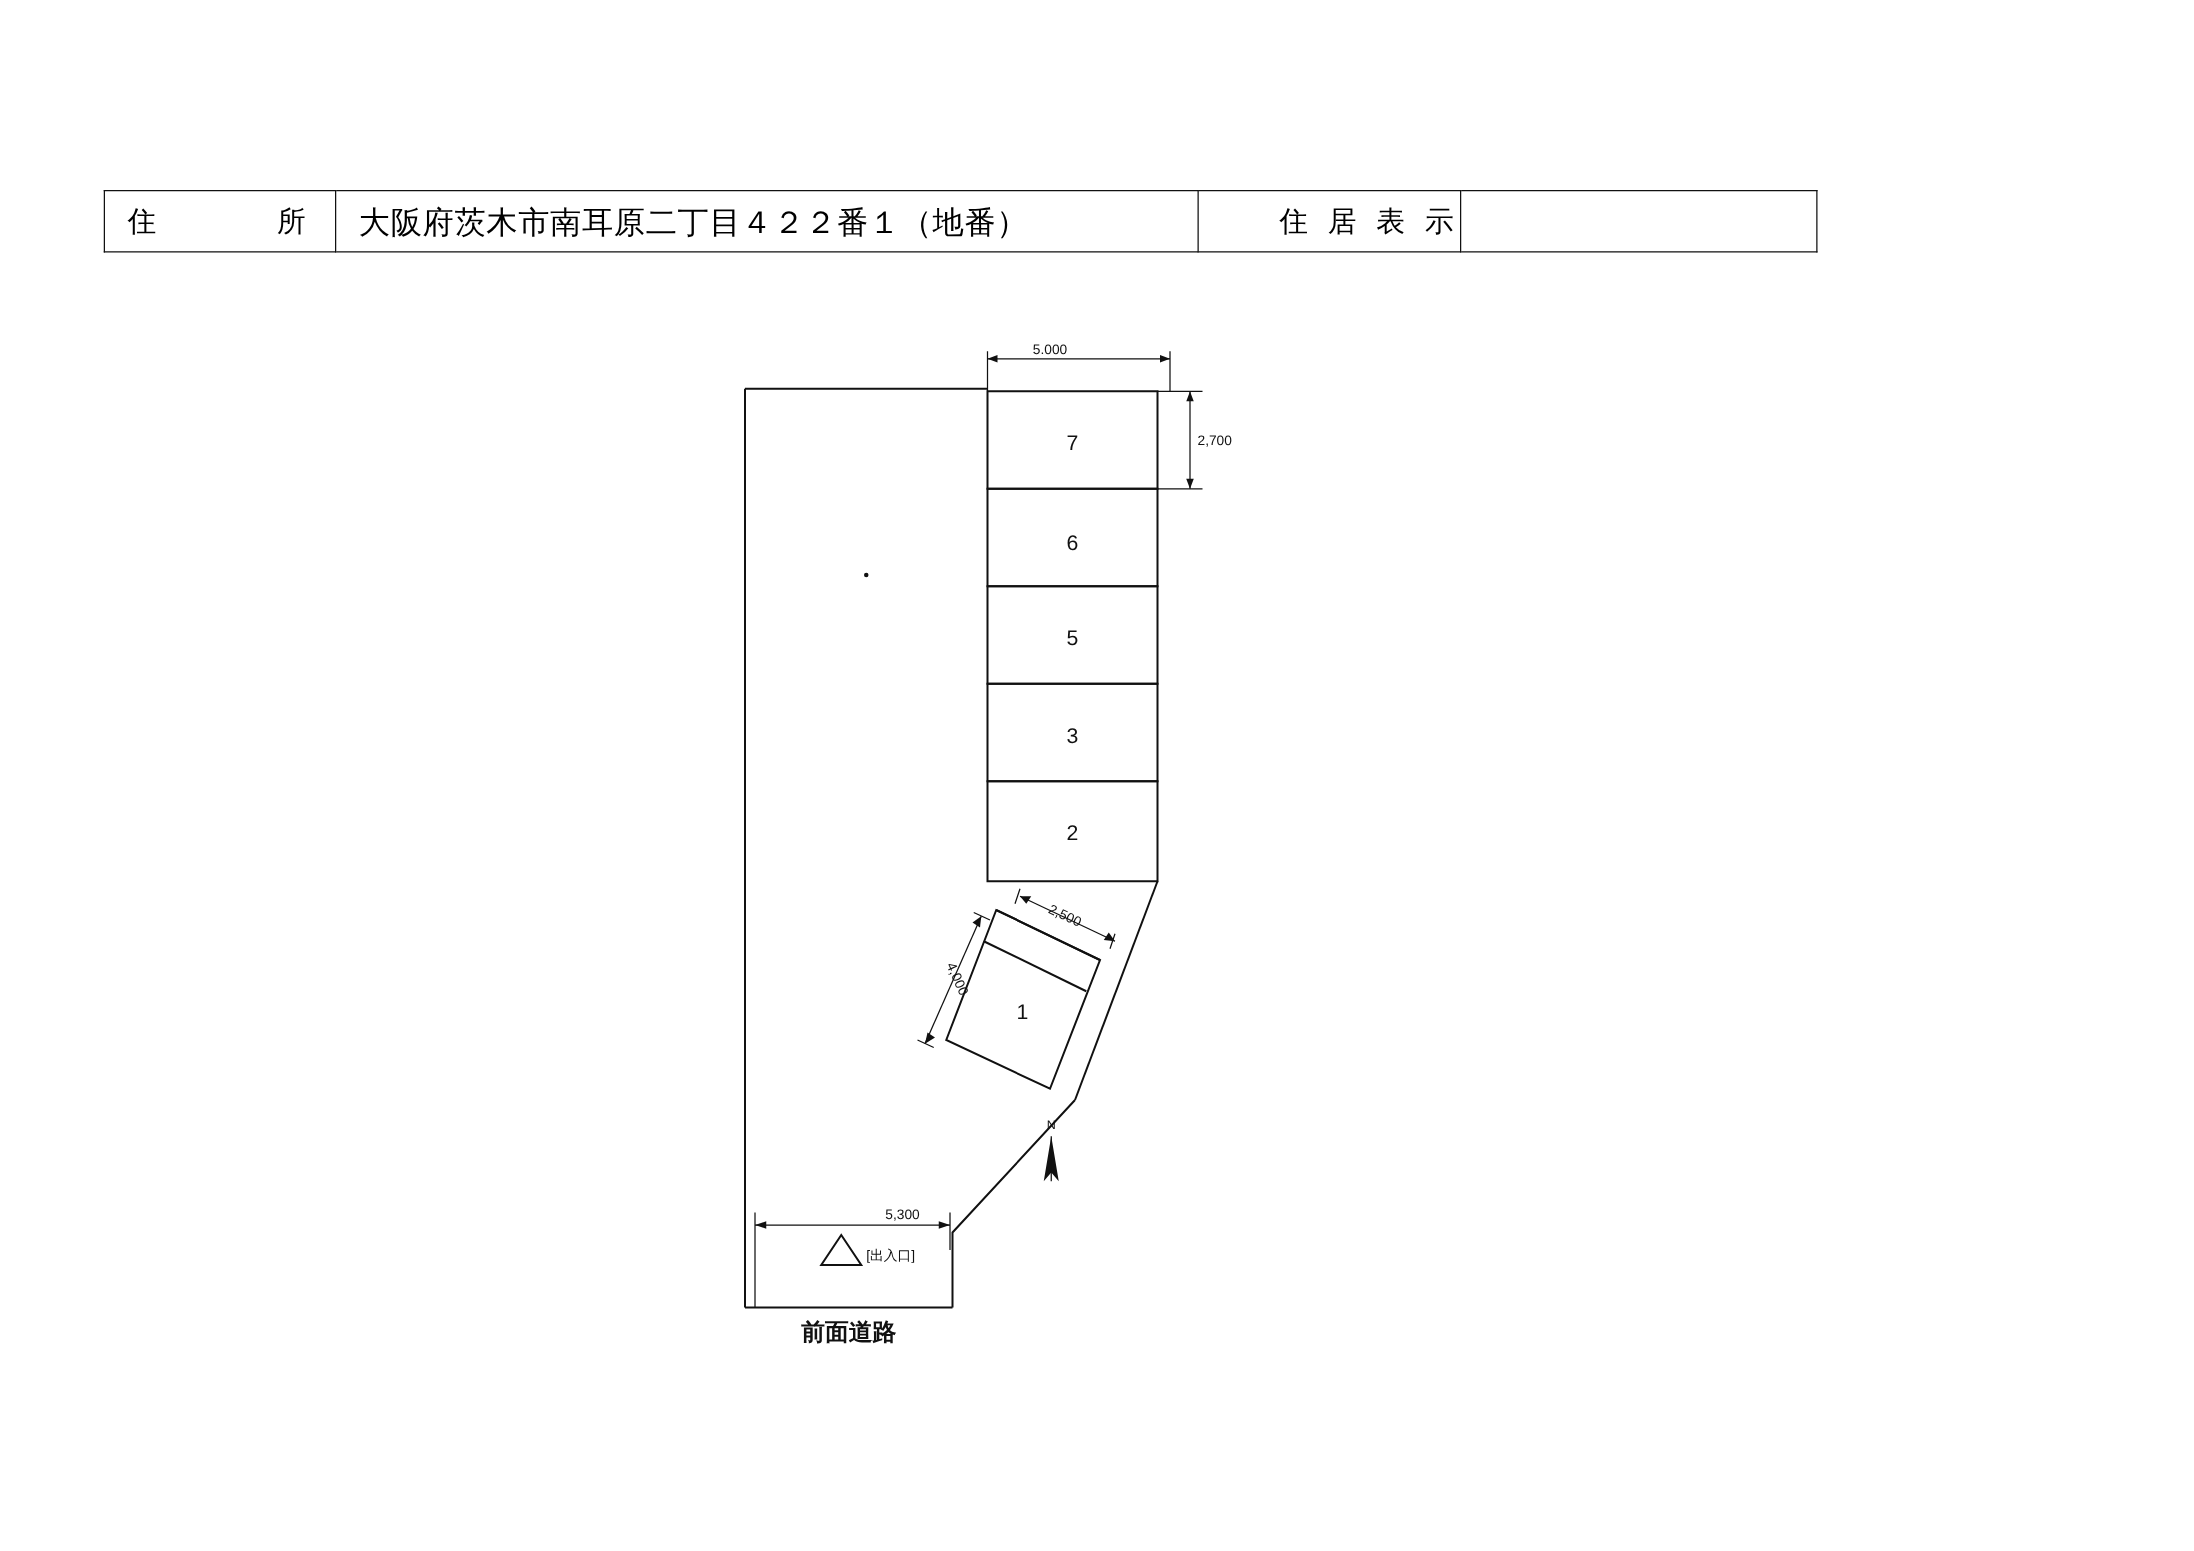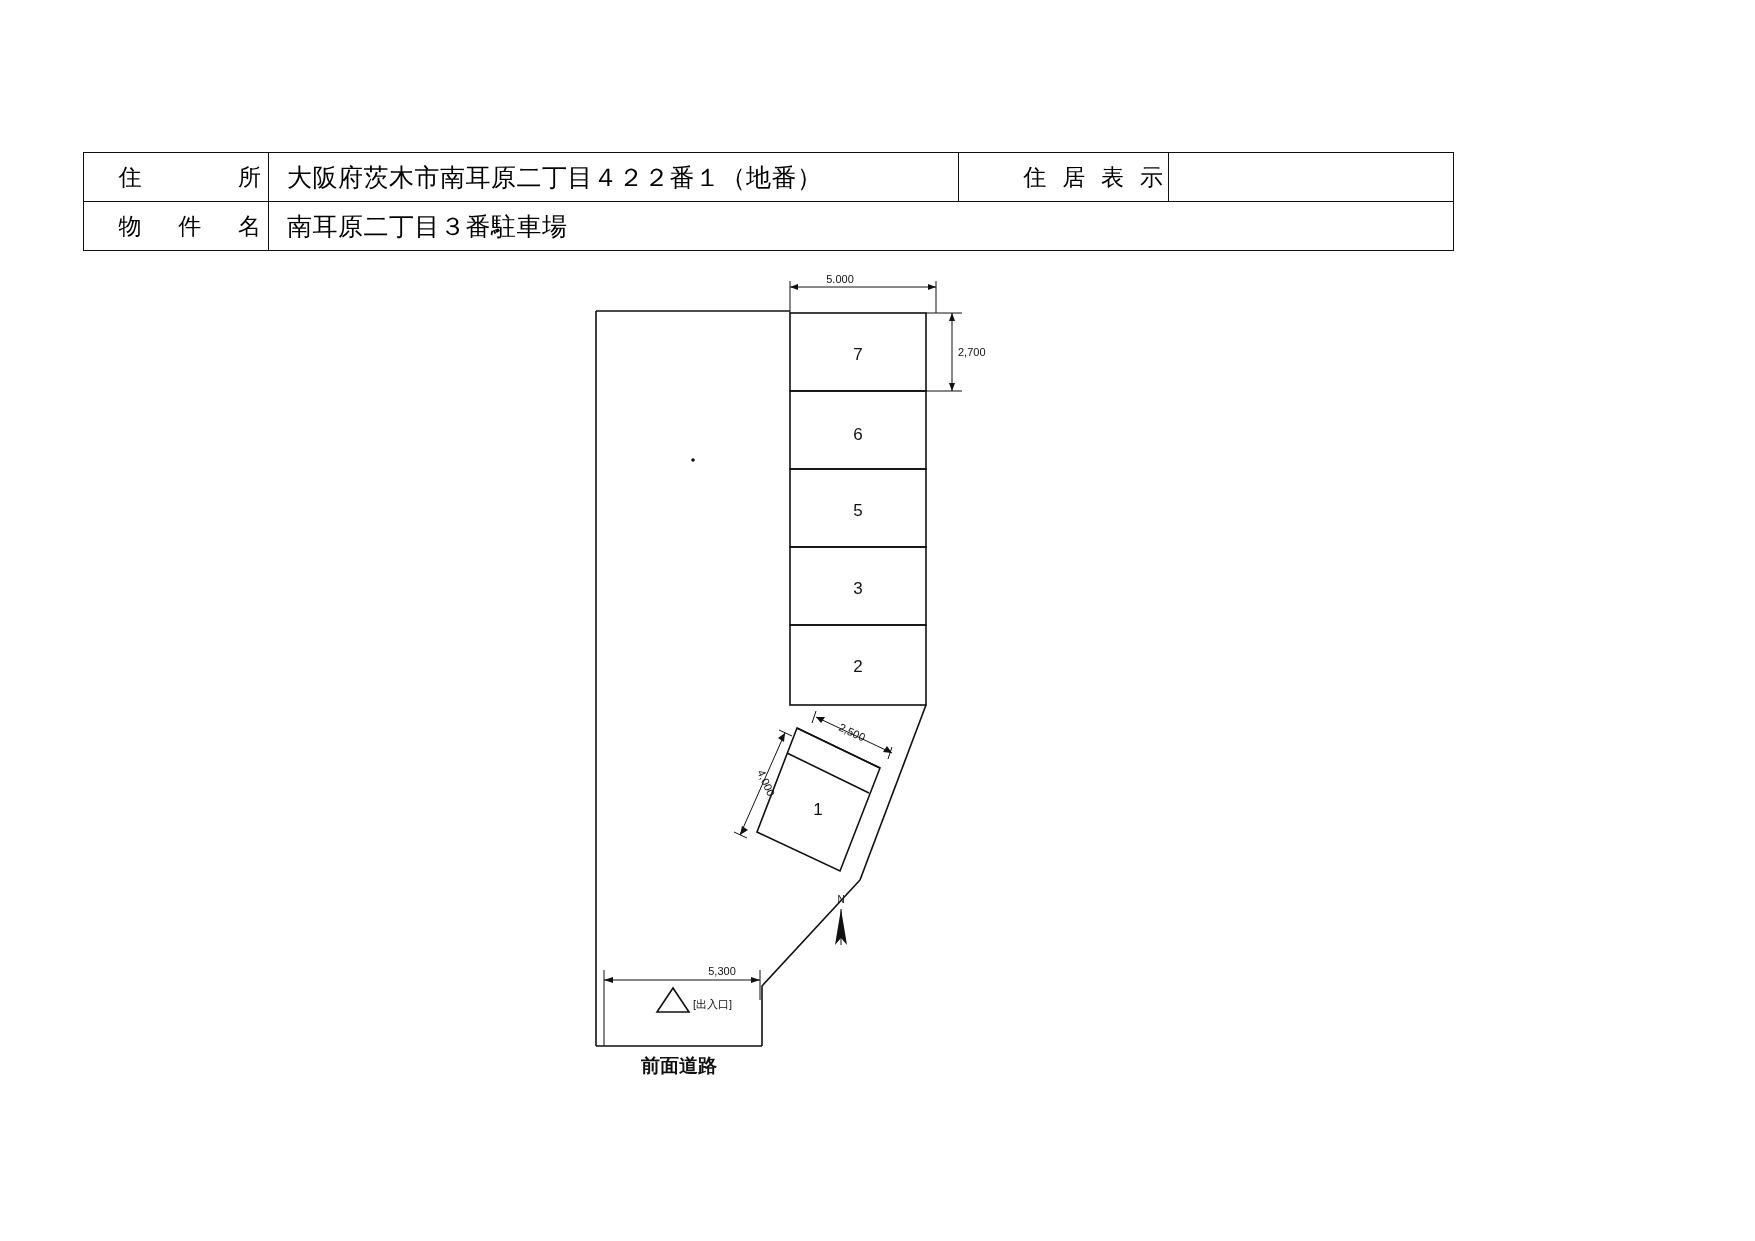--- a/index.html
+++ b/index.html
@@ -29,21 +29,21 @@
     border: 1.5px solid #111;
     height: 48px;
     padding: 0 0 0 18px;
     vertical-align: middle;
     font-family: "Liberation Serif", serif;
   }
   .lbl {
     width: 185px;
     font-size: 23px;
     letter-spacing: 0.30em;
-    text-align: right;
+    text-align: left;
     padding: 0;
   }
   .val {
     font-size: 25px;
     letter-spacing: 0.02em;
   }
   .lbl-disp {
     width: 210px;
     font-size: 23px;
     letter-spacing: 0.22em;
@@ -103,24 +103,20 @@
     <col style="width:210px">
     <col style="width:285px">
   </colgroup>
   <tbody>
       <tr>
     <td class="lbl">住　　　所</td>
     <td class="val">大阪府茨木市南耳原二丁目４２２番１（地番）</td>
     <td class="lbl-disp">住 居 表 示</td>
     <td class="val-disp"></td>
   </tr>
-  <tr>
-    <td class="lbl">物　件　名</td>
-    <td class="val" colspan="3">南耳原二丁目３番駐車場</td>
-  </tr>
 </tbody>
   </table>
 
 <svg id="plan" width="1755" height="1241" viewBox="0 0 1755 1241">
 
   <path class="ln med" d="M 596 311 L 680 311 M 596 311 L 596 1046 M 596 1046 L 762 1046 M 762 1046 L 762 986 L 860 880"></path>
 
   <path class="ln med" d="M 926 705 L 860 880"></path>
 
   <path class="ln med" d="M 680 311 L 790 311"></path>

